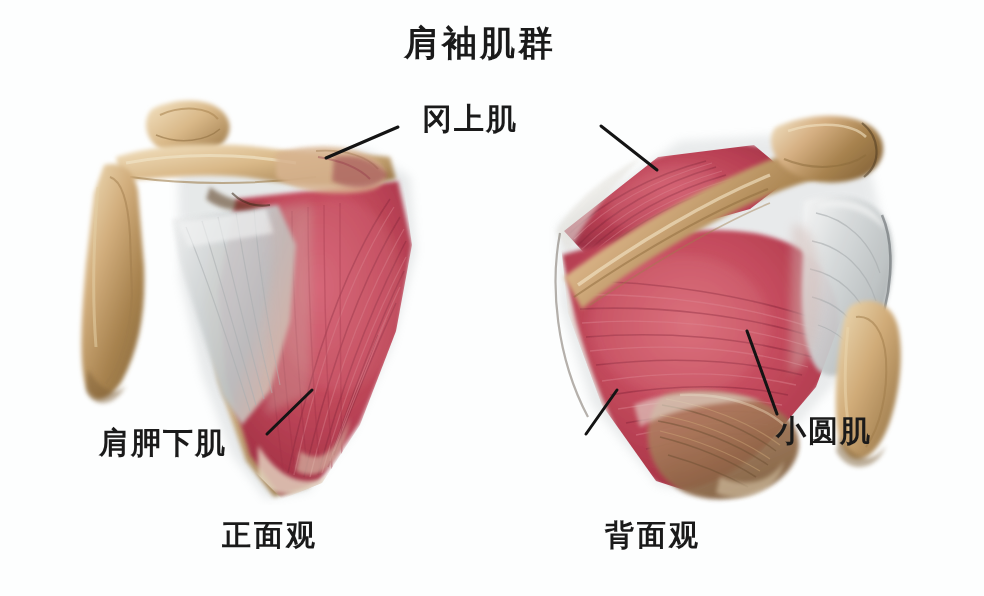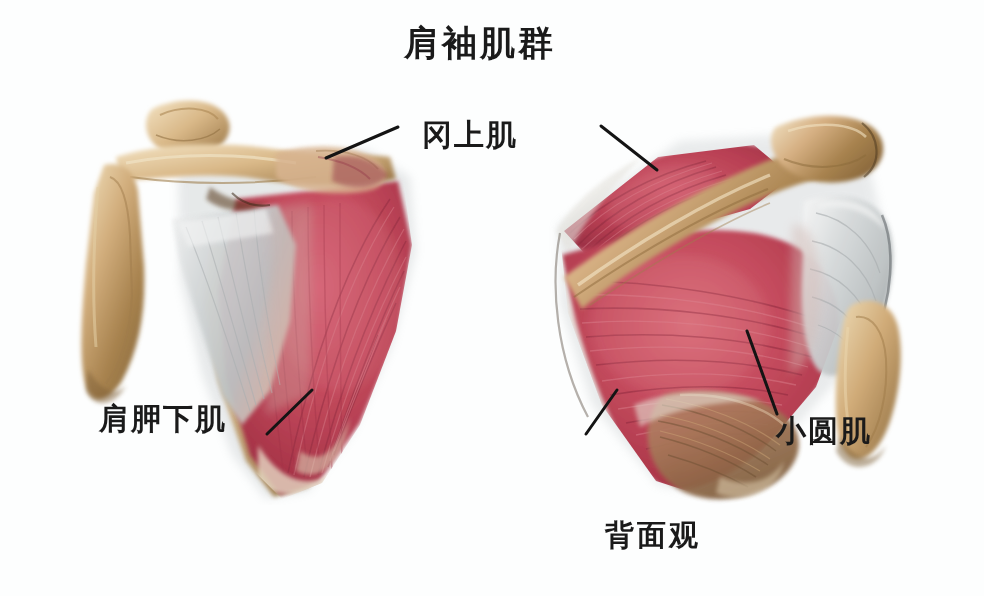--- a/index.html
+++ b/index.html
@@ -29,22 +29,22 @@
   }
   .title {
     font-size: 35px;
     left: 404px;
     top: 26px;
     letter-spacing: 3px;
   }
   .callout { font-size: 30px; letter-spacing: 2px; }
   .caption { font-size: 29px; letter-spacing: 3px; }
 
-  #lbl-supraspinatus { left: 422px; top: 120px; }
-  #lbl-subscapularis { left: 99px;  top: 404px; }
+  #lbl-supraspinatus { left: 422px; top: 106px; font-family: Liberation Mono, monospace; }
+  #lbl-subscapularis { left: 99px;  top: 428px; }
   #lbl-infraspinatus { left: 450px; top: 428px; }
   #lbl-teres-minor   { left: 776px; top: 416px; text-align: center; }
   #cap-anterior      { left: 222px; top: 521px; }
   #cap-posterior     { left: 605px; top: 521px; }
 
   
   .leader { position: absolute; left: 0; top: 0; width: 984px; height: 596px; pointer-events: none; }
 
   
   .specimen { position: absolute; }
@@ -356,16 +356,17 @@
     </g>
   </svg>
 
   <div class="lbl callout" id="lbl-supraspinatus">冈上肌</div>
 
   <div class="lbl callout" id="lbl-subscapularis">肩胛下肌</div>
 
 
   <div class="lbl callout" id="lbl-teres-minor">小圆肌</div>
 
+  <div class="lbl caption" id="cap-anterior">正面观</div>
 
   <div class="lbl caption" id="cap-posterior">背面观</div>
 
 </div>
 
 </body></html>

